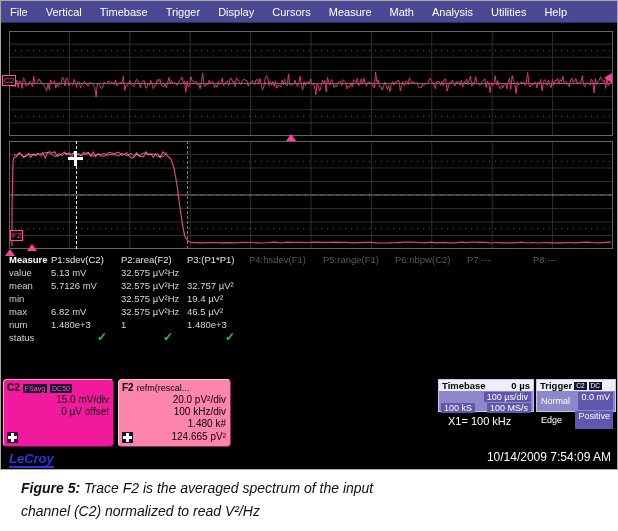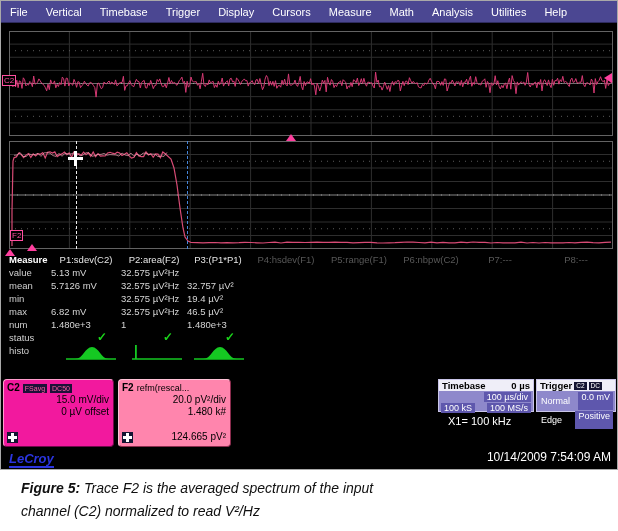--- a/index.html
+++ b/index.html
@@ -33,21 +33,21 @@
   .vcursor.blue  { left:186px; border-left:1px dashed #4585d8; }
   .cross-v { position:absolute; left:73px; top:150px; width:3px; height:15px; background:#fff; z-index:5; }
   .cross-h { position:absolute; left:67px; top:156px; width:15px; height:3px; background:#fff; z-index:5; }
 
   
   .measure { position:absolute; left:0; top:252px; width:618px; color:#d6d6d6; font-size:9.5px; }
   .mrow { display:flex; height:13px; line-height:13px; }
   .mrow.hist { height:20px; }
   .mcell { overflow:hidden; white-space:nowrap; }
   .mlabel { width:50px; padding-left:8px; color:#d0d0d0; }
-  .mhead { text-align:center; color:#e6e6e6; }
+  .mhead { text-align:left; color:#e6e6e6; }
   .mhead.dim, .mval.dim { color:#585858; }
   .mval { text-align:left; padding-right:10px; }
   .mtitle { font-weight:bold; color:#fff; }
   .check { color:#1bd41b; font-weight:bold; font-size:12px; text-align:right; padding-right:14px; }
   .mhist { text-align:right; padding-right:4px; }
 
   
   .descbox { position:absolute; top:378px; height:68px; border-radius:4px; color:#000;
              font-size:10px; line-height:12px; }
   .c2box { left:2px; width:111px; background:#f2199e; border:1px solid #ff9ccc;
@@ -248,40 +248,20 @@
           <div class="mcell mlabel" style="width: 50px;">status</div>
           <div class="mcell check" style="width: 70px;">✓</div>
           <div class="mcell check" style="width: 66px;">✓</div>
           <div class="mcell check" style="width: 62px;">✓</div>
           <div class="mcell check" style="width: 74px;"></div>
           <div class="mcell check" style="width: 72px;"></div>
           <div class="mcell check" style="width: 72px;"></div>
           <div class="mcell check" style="width: 66px;"></div>
           <div class="mcell check" style="width: 86px;"></div>
         </div>
-        <div class="mrow hist">
-          <div class="mcell mlabel" style="width: 50px;">histo</div>
-          <div class="mcell mhist" style="width: 70px;"><svg width="52" height="18">
-              <line x1="1" y1="15" x2="51" y2="15" stroke="#15c822" stroke-width="1.6"></line>
-              <path d="M10,15 C18,15 20,3 27,3 C34,3 36,15 44,15 Z" fill="#15c822"></path>
-            </svg></div>
-          <div class="mcell mhist" style="width: 66px;"><svg width="52" height="18">
-              <line x1="1" y1="15" x2="51" y2="15" stroke="#15c822" stroke-width="1.6"></line>
-              <rect x="4" y="1" width="1.8" height="14" fill="#15c822"></rect>
-            </svg></div>
-          <div class="mcell mhist" style="width: 62px;"><svg width="52" height="18">
-              <line x1="1" y1="15" x2="51" y2="15" stroke="#15c822" stroke-width="1.6"></line>
-              <path d="M10,15 C18,15 20,3 27,3 C34,3 36,15 44,15 Z" fill="#15c822"></path>
-            </svg></div>
-          <div class="mcell mhist" style="width: 74px;"></div>
-          <div class="mcell mhist" style="width: 72px;"></div>
-          <div class="mcell mhist" style="width: 72px;"></div>
-          <div class="mcell mhist" style="width: 66px;"></div>
-          <div class="mcell mhist" style="width: 86px;"></div>
-        </div>
       </div>
 
     <div class="descbox c2box">
       <div class="dhead">
         <span>C2</span>
         <span class="dbadge">FSavg</span>
         <span class="dbadge">DC50</span>
       </div>
       <div class="dline">15.0 mV/div</div>
       <div class="dline">0 µV offset</div>
@@ -290,20 +270,21 @@
         <span></span>
       </div>
     </div>
 
     <div class="descbox f2box">
       <div class="dhead">
         <span>F2</span>
         <span class="ddesc">refm(rescal...</span>
       </div>
       <div class="dline">20.0 pV²/div</div>
+      <div class="dline">100 kHz/div</div>
       <div class="dline">1.480 k#</div>
       <div class="dbottom">
         <span class="movecross"></span>
         <span>124.665 pV²</span>
       </div>
     </div>
 
     <div class="infobox tbbox">
       <div class="ihead">
         <span>Timebase</span>

